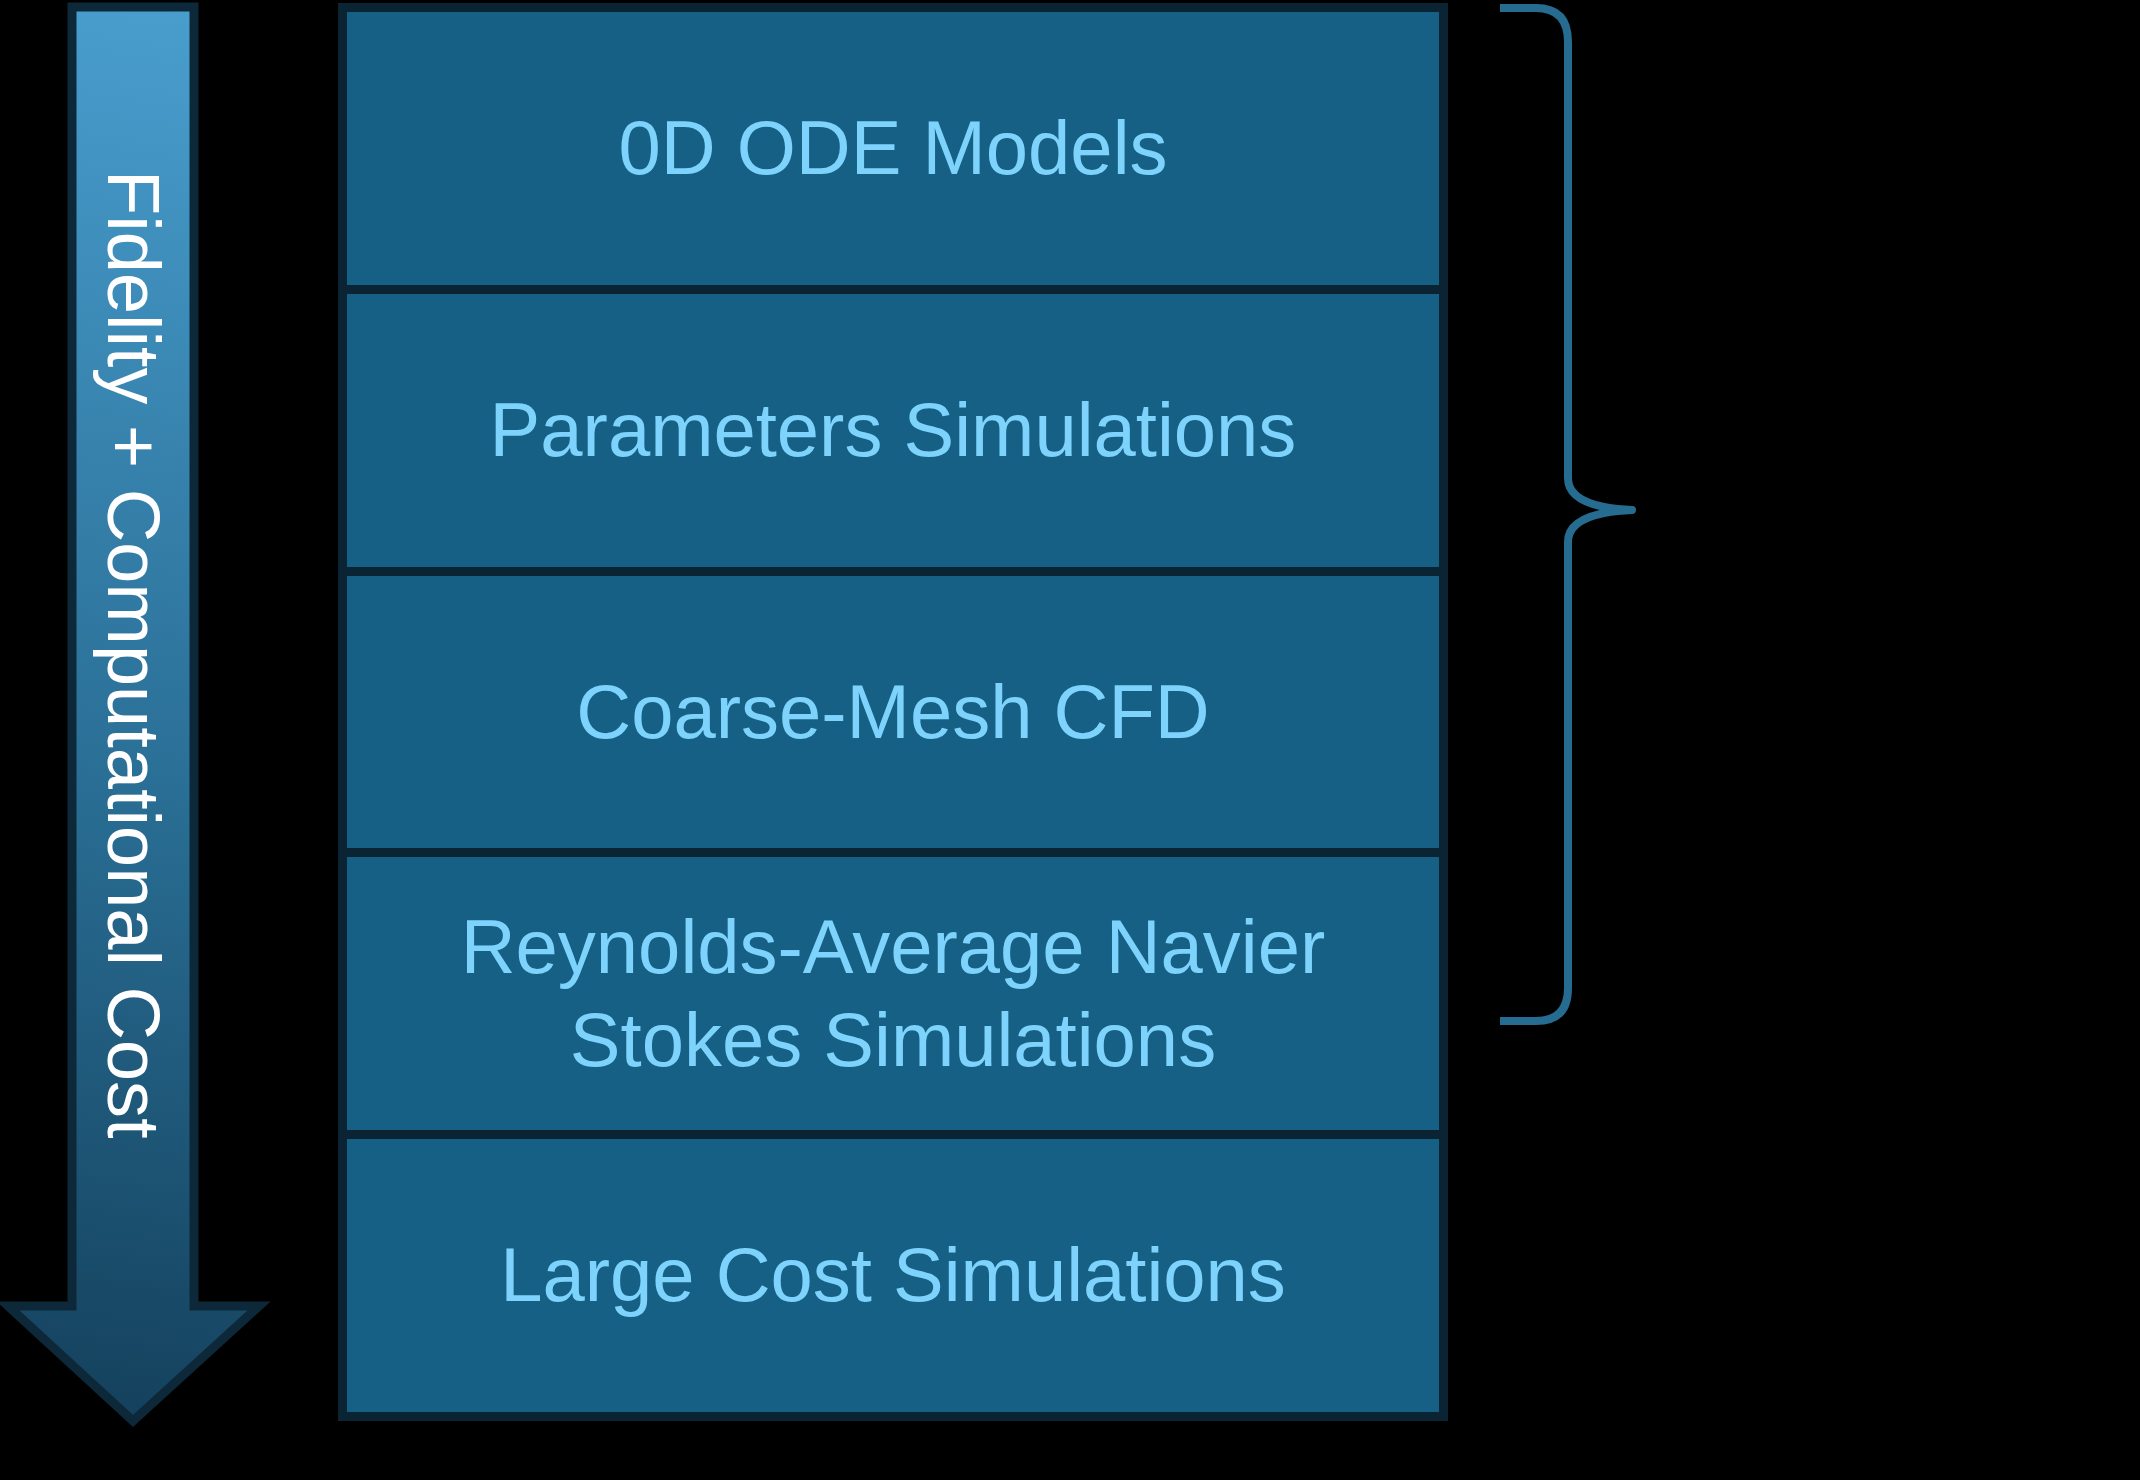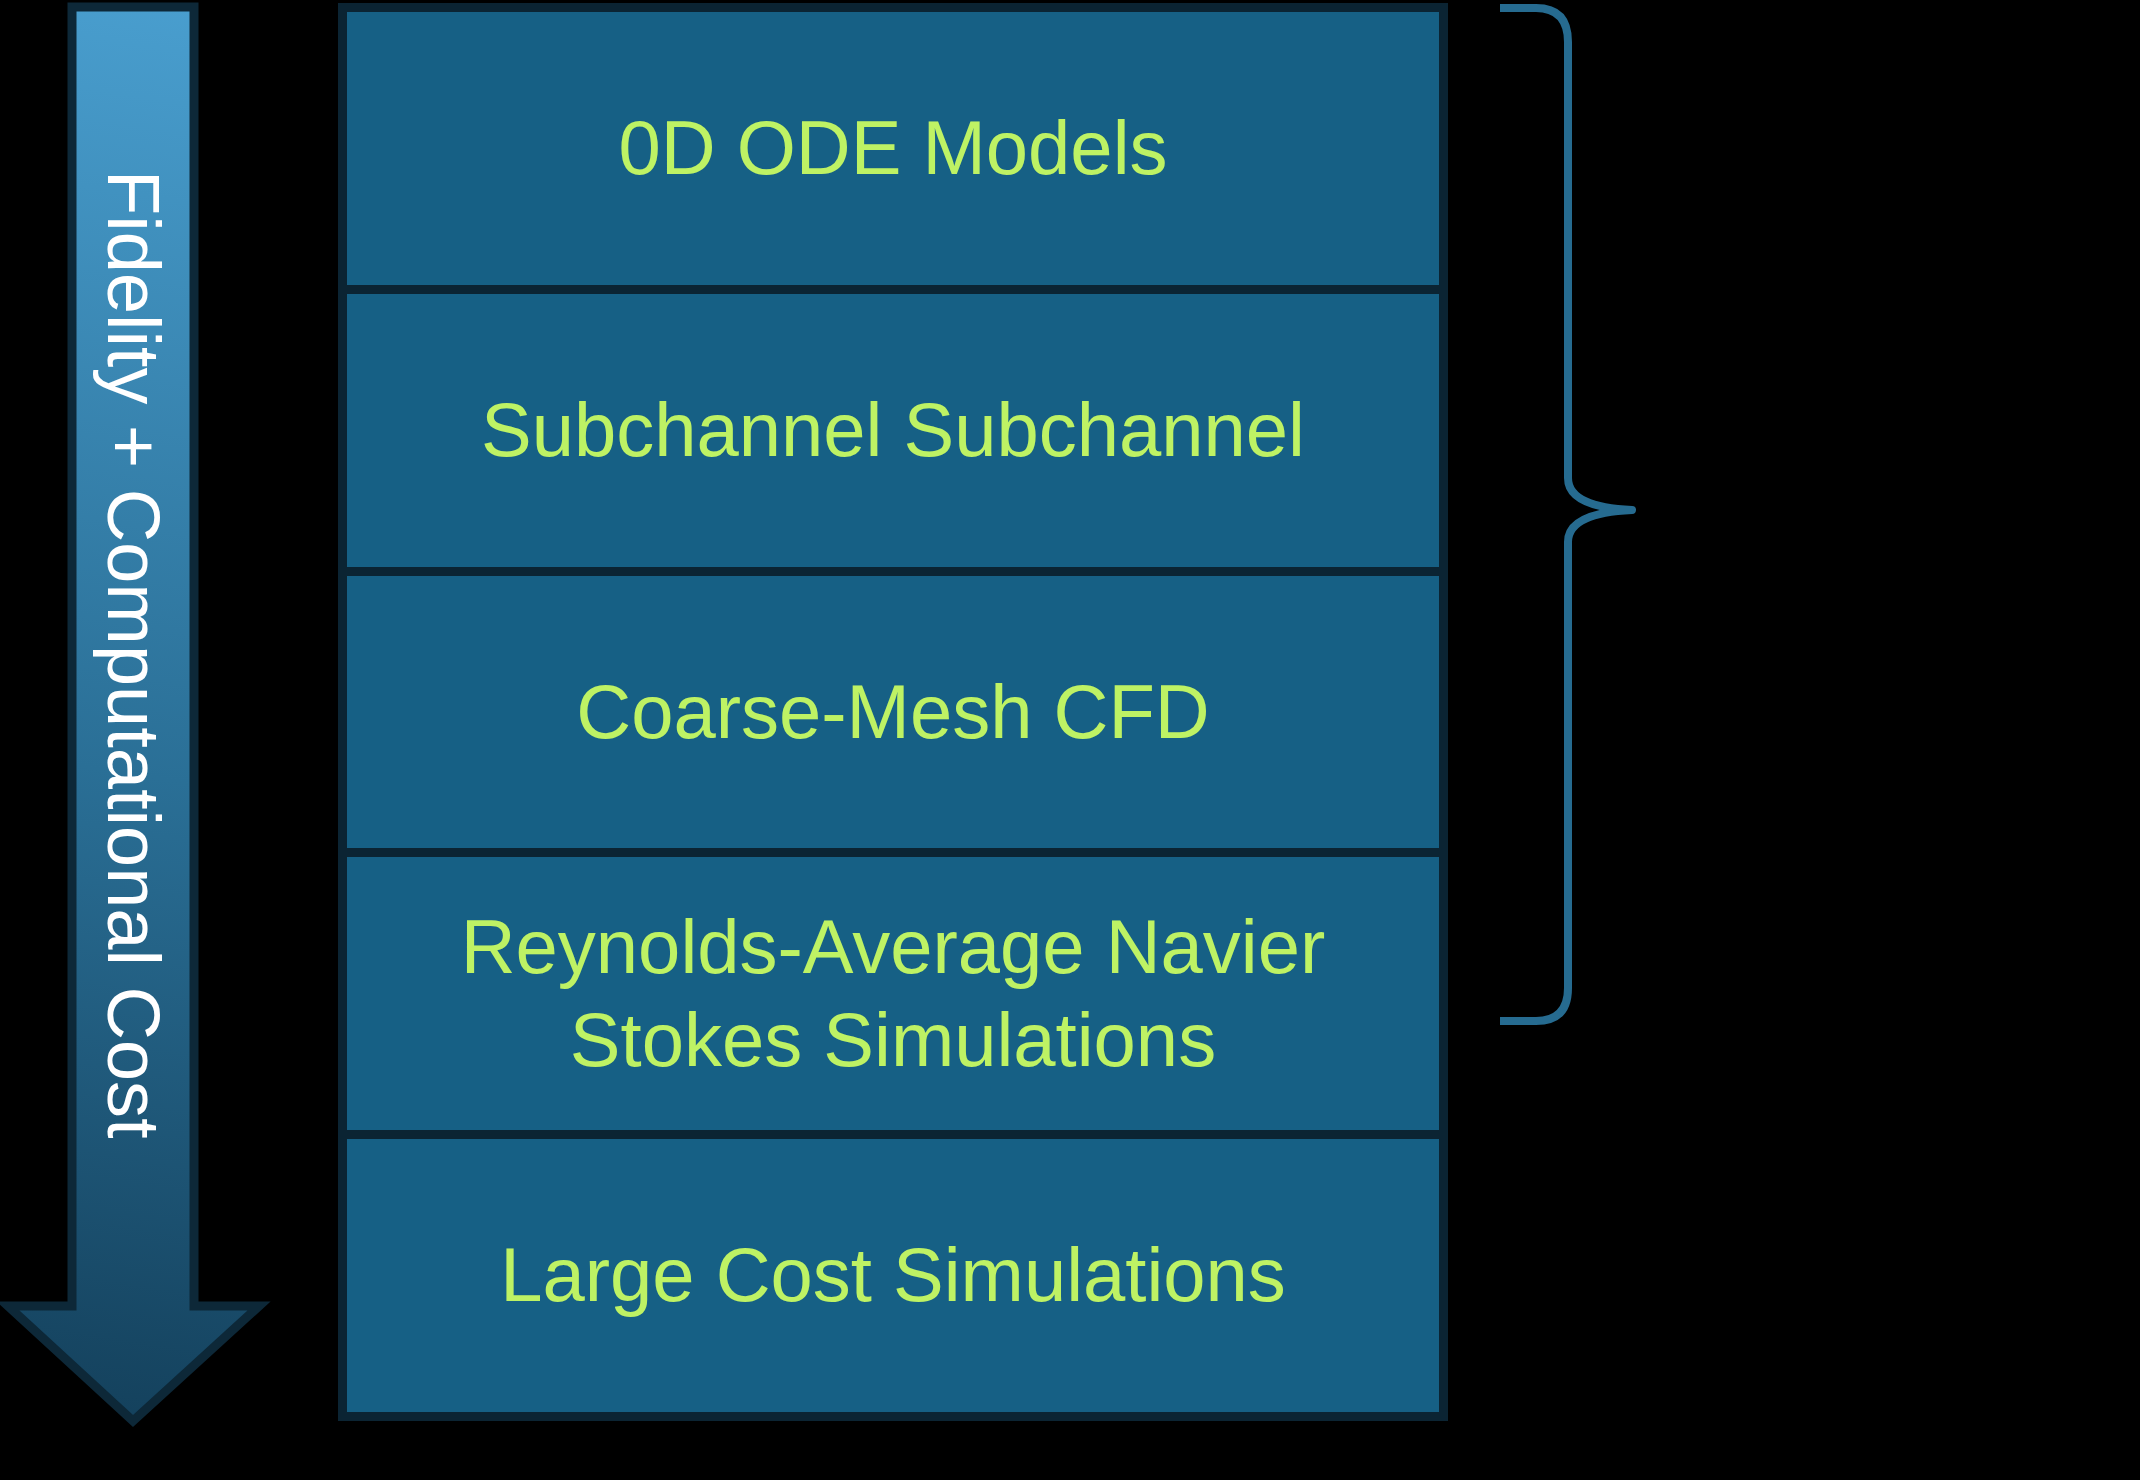--- a/index.html
+++ b/index.html
@@ -54,21 +54,21 @@
     box-sizing: border-box;
     background: #0b2433;            
     border: 9px solid #0b2433;
     display: flex;
     flex-direction: column;
     gap: 9px;
   }
   .stack-row {
     flex: 1 1 0;
     background: #166085;
-    color: #bef264;
+    color: #7dd3fc;
     display: flex;
     align-items: center;
     justify-content: center;
     text-align: center;
     font-size: 76px;
     line-height: 1.22;
     padding: 0 76px;
   }
 </style>
 </head>
@@ -95,21 +95,21 @@
 
   <div class="arrow-label-box">
     <span>Fidelity + Computational Cost</span>
   </div>
 
   <div class="stack">
     <div class="stack-row">
       <span>0D ODE Models</span>
     </div>
     <div class="stack-row">
-      <span>Subchannel Subchannel</span>
+      <span>Parameters Simulations</span>
     </div>
     <div class="stack-row">
       <span>Coarse-Mesh CFD</span>
     </div>
     <div class="stack-row">
       <span>Reynolds-Average Navier Stokes Simulations</span>
     </div>
     <div class="stack-row">
       <span>Large Cost Simulations</span>
     </div>

